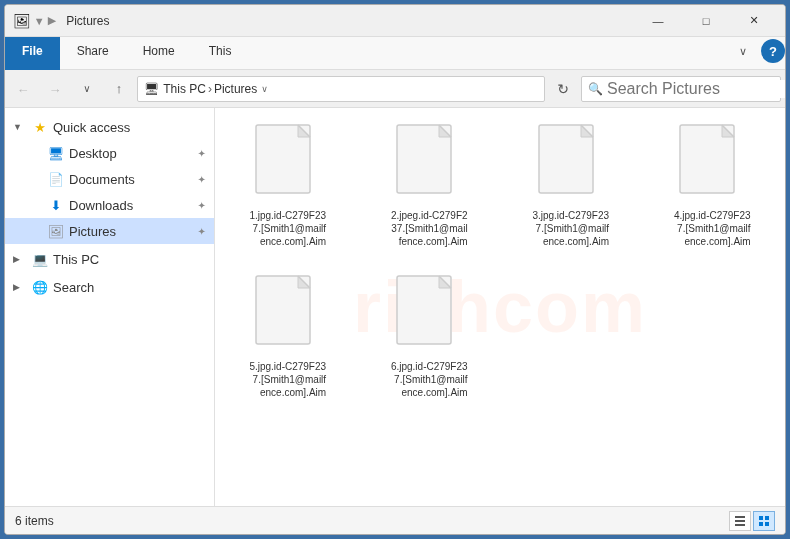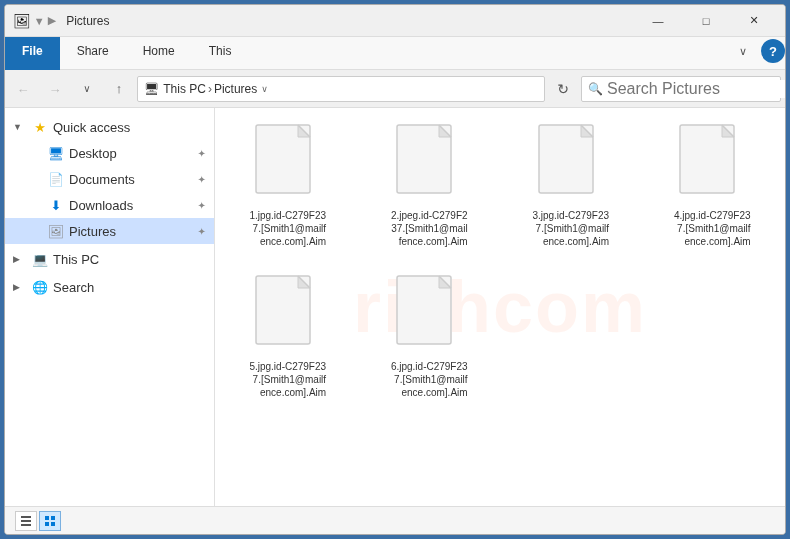--- a/index.html
+++ b/index.html
@@ -473,20 +473,21 @@
               <polyline points="46,2 58,14 58,14" fill="none" stroke="#ccc" stroke-width="1.5"></polyline>
             </svg>
           </div>
           <div class="file-label">6.jpg.id-C279F23<br>7.[Smith1@mailf<br>ence.com].Aim</div>
         </div>
       </div>
     </div>
   </div>
 
   <div class="status-bar">
+    <span class="status-text">6 items</span>
     <div class="view-buttons">
       <button class="view-btn">
         <svg width="12" height="12" viewBox="0 0 12 12">
           <rect x="1" y="1" width="10" height="2" fill="#555"></rect>
           <rect x="1" y="5" width="10" height="2" fill="#555"></rect>
           <rect x="1" y="9" width="10" height="2" fill="#555"></rect>
         </svg>
       </button>
       <button class="view-btn active">
         <svg width="12" height="12" viewBox="0 0 12 12">

